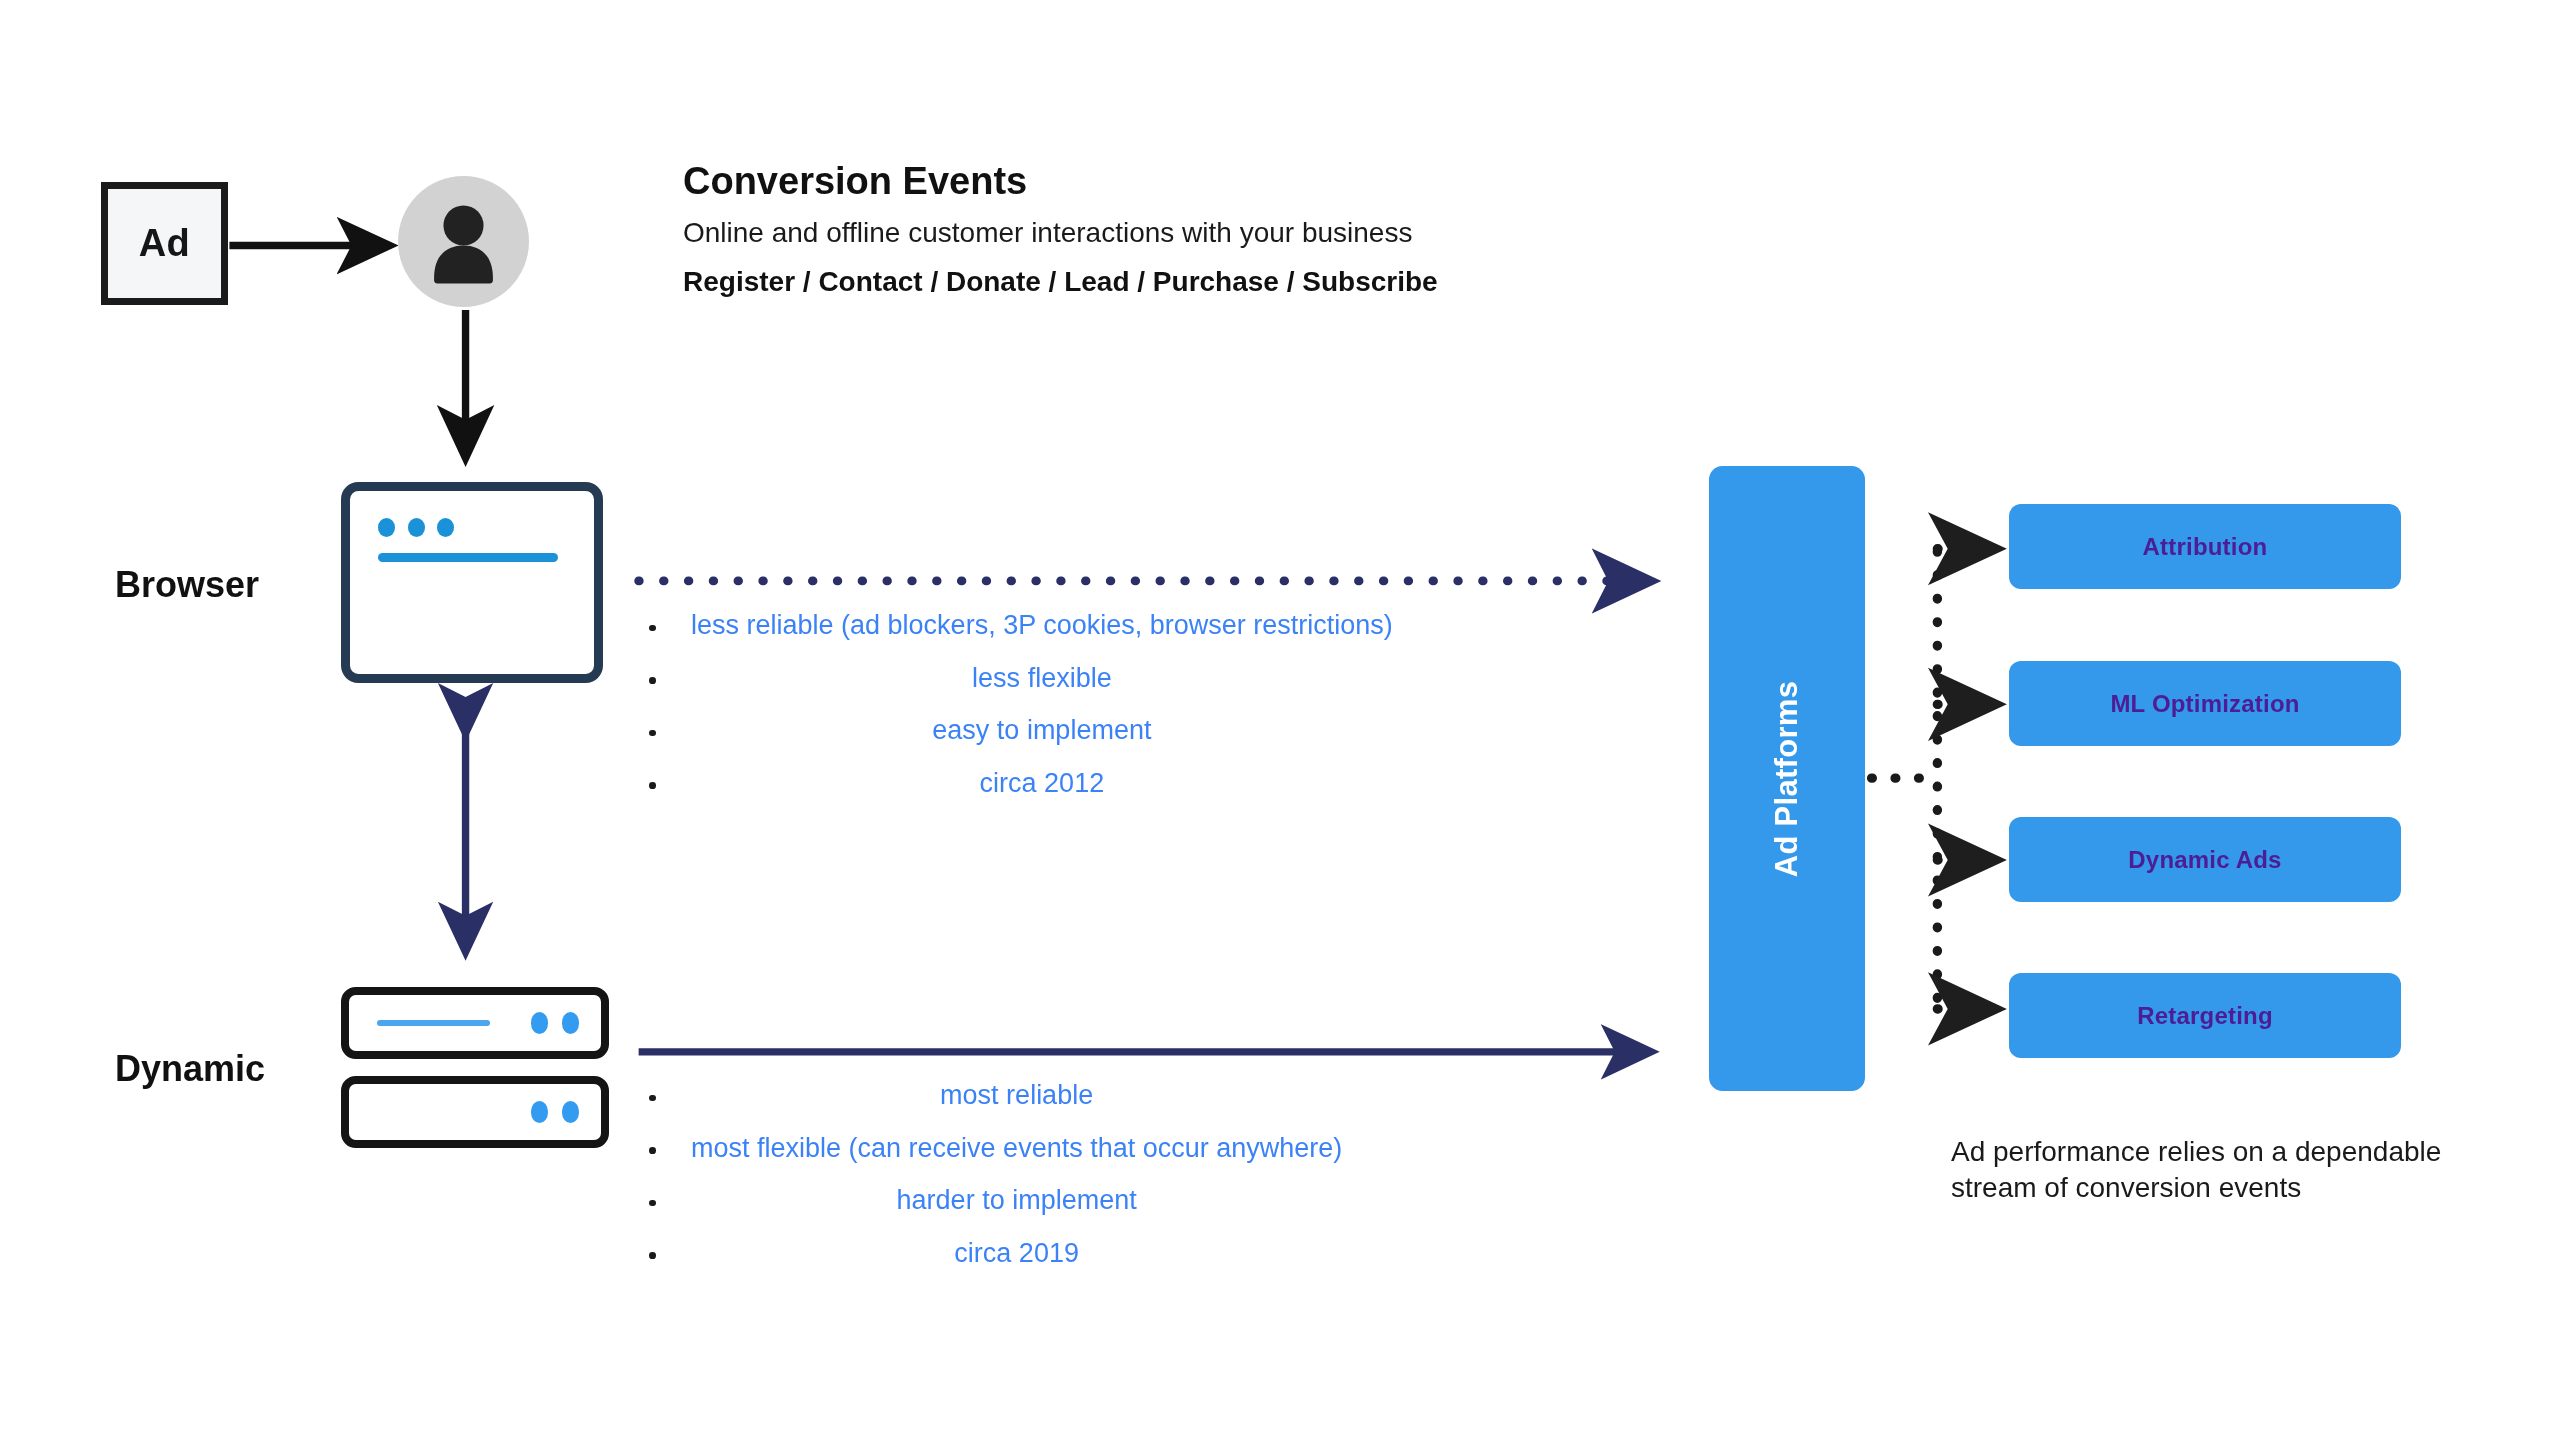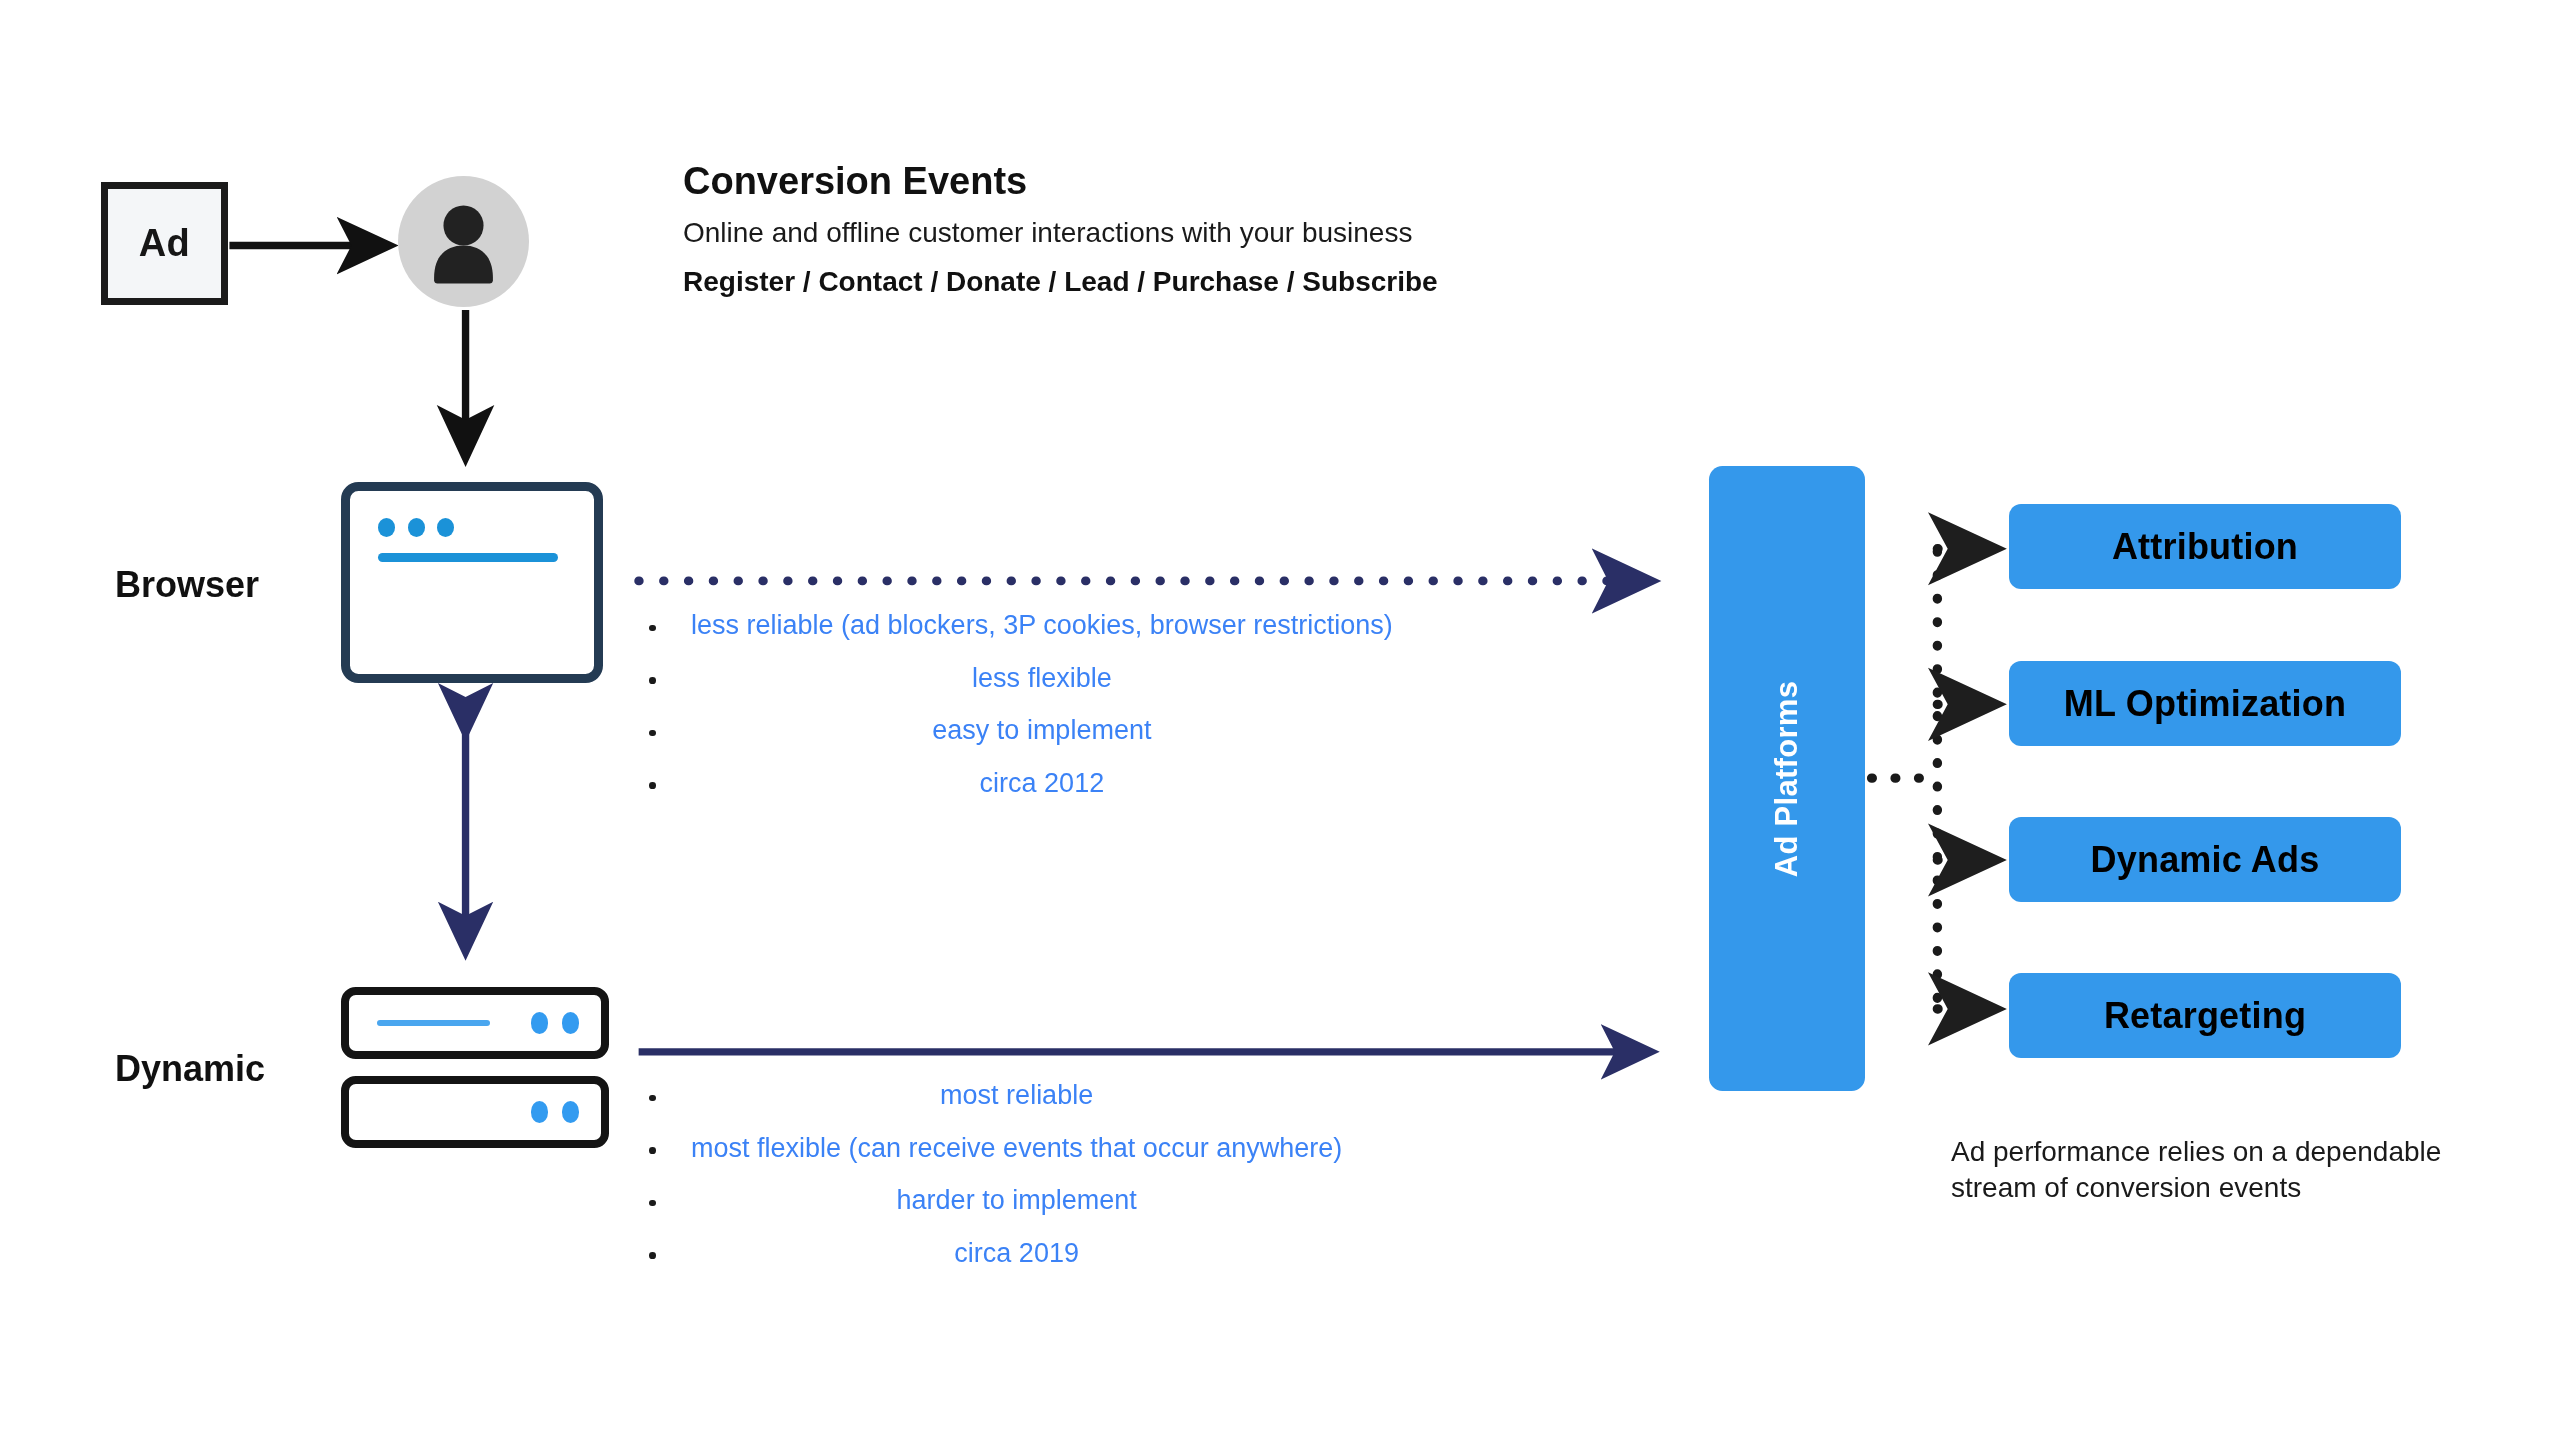--- a/index.html
+++ b/index.html
@@ -188,23 +188,23 @@
     position: absolute;
     left: 2009px;
     width: 392px; height: 85px;
     border-radius: 12px;
     background: #3498eb;
     display: flex;
     align-items: center;
     justify-content: center;
   }
   .pill span {
-    font-size: 36px;
-    font-weight: 700;
-    color: #000000;
+    font-size: 24px;
+    font-weight: 700;
+    color: #4c1d95;
     letter-spacing: 0.2px;
   }
   #pill-0 { top: 504px; }
   #pill-1 { top: 661px; }
   #pill-2 { top: 817px; }
   #pill-3 { top: 973px; }
 
   
   #caption {
     left: 1951px; top: 1134px;

